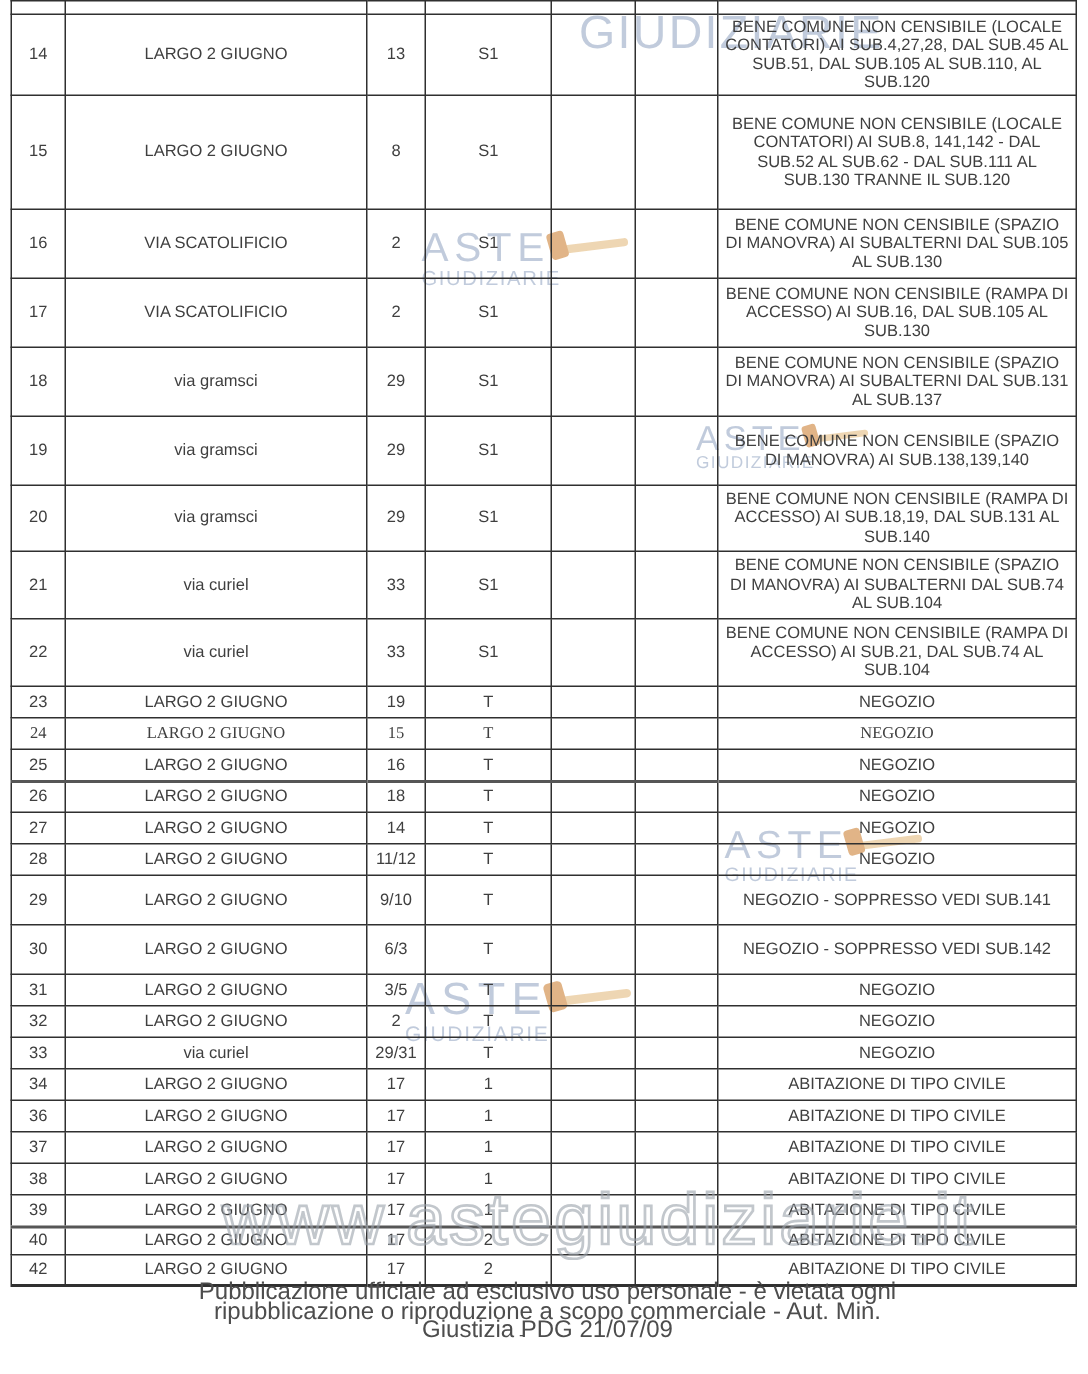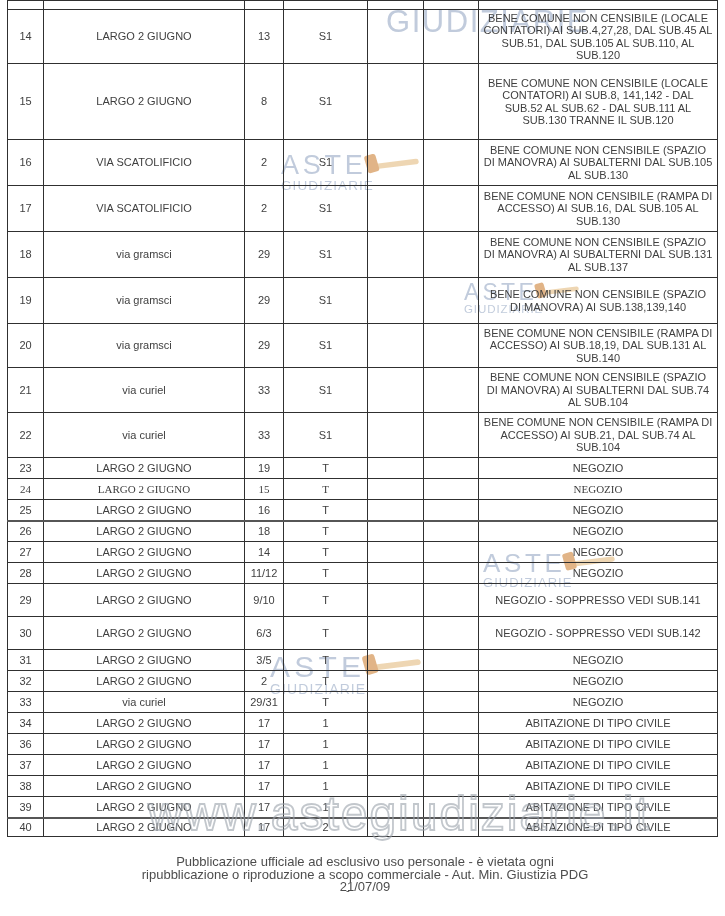--- a/index.html
+++ b/index.html
@@ -59,21 +59,21 @@
     font-size:48px;font-weight:normal;letter-spacing:2px;line-height:1;
     color:transparent;
     -webkit-text-stroke:1.8px var(--wm-stroke-gray);
     text-shadow:0 0 0 rgba(0,0,0,0);
     opacity:.6;white-space:nowrap;pointer-events:none;
   }
 
   
   .disclaimer{
     position:absolute;left:120px;top:856px;width:490px;z-index:5;
-    font-size:13px;line-height:12.5px;color:var(--disclaimer-gray);
+    font-size:16px;line-height:12.5px;color:var(--disclaimer-gray);
     text-align:center;pointer-events:none;
   }
   .stray-dash{
     position:absolute;left:346px;top:884px;z-index:5;
     font-size:11px;color:var(--disclaimer-gray);
   }
 </style>
 </head>
 <body>
 
@@ -381,20 +381,29 @@
       </tr>
       <tr class="thick-top" style="height: 19px;">
         <td>40</td>
         <td>LARGO 2 GIUGNO</td>
         <td>17</td>
         <td>2</td>
         <td></td>
         <td></td>
         <td>ABITAZIONE DI TIPO CIVILE</td>
       </tr>
+      <tr class="last-row" style="height: 20px;">
+        <td>42</td>
+        <td>LARGO 2 GIUGNO</td>
+        <td>17</td>
+        <td>2</td>
+        <td></td>
+        <td></td>
+        <td>ABITAZIONE DI TIPO CIVILE</td>
+      </tr>
     </tbody>
 </table>
 
 <div class="disclaimer">
   <div>Pubblicazione ufficiale ad esclusivo uso personale - è vietata ogni</div>
   <div>ripubblicazione o riproduzione a scopo commerciale - Aut. Min. Giustizia PDG 21/07/09</div>
 </div>
 <div class="stray-dash">-</div>
 
 </body></html>

